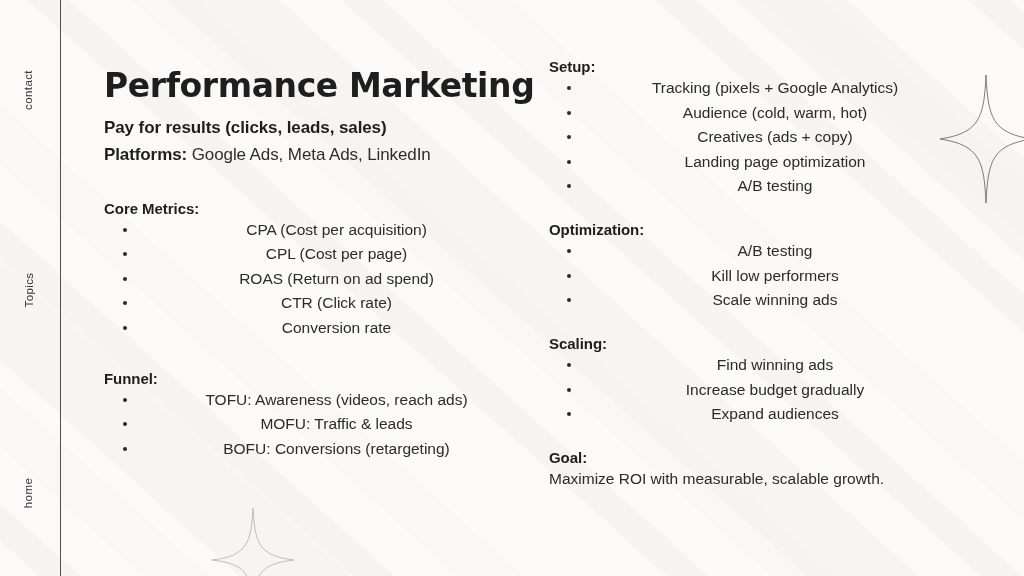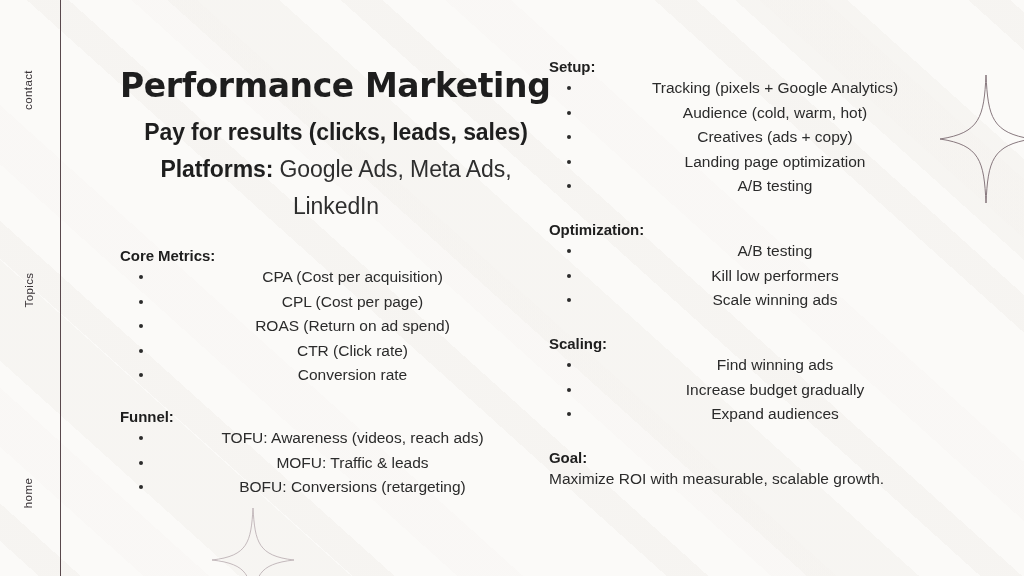--- a/index.html
+++ b/index.html
@@ -93,55 +93,54 @@
   .sparkle {
     position: absolute;
     pointer-events: none;
   }
   #sparkle-tr { right: -10px; top: 73px; }
   #sparkle-bl { left: 210px; bottom: -34px; }
 
   
   #col-left {
     position: absolute;
-    left: 120px;
+    left: 104px;
     top: 64px;
     width: 432px;
   }
   #col-right {
     position: absolute;
     left: 549px;
     top: 58px;
     width: 420px;
   }
 
   #title {
     font-family: "DejaVu Sans", sans-serif;
     font-size: 33px;
     font-weight: 700;
     line-height: 1.32;
     letter-spacing: -0.4px;
     color: #1e1e1e;
     margin: 0 0 6px 0;
   }
   .subtitle {
-    font-size: 23px;
+    font-size: 17px;
     font-weight: 700;
     line-height: 1.62;
     letter-spacing: -0.1px;
     color: #1e1e1e;
     margin: 0;
-    text-align: center;
   }
   .subtitle .reg {
     font-weight: 400;
     color: #2e2e2e;
   }
 
-  .section { margin-top: 22px; }
+  .section { margin-top: 31px; }
   .section.tight { margin-top: 18px; }
 
   .sec-head {
     font-size: 15px;
     font-weight: 700;
     color: #1e1e1e;
     margin: 0 0 2px 0;
     letter-spacing: -0.05px;
   }
   .sec-body {

